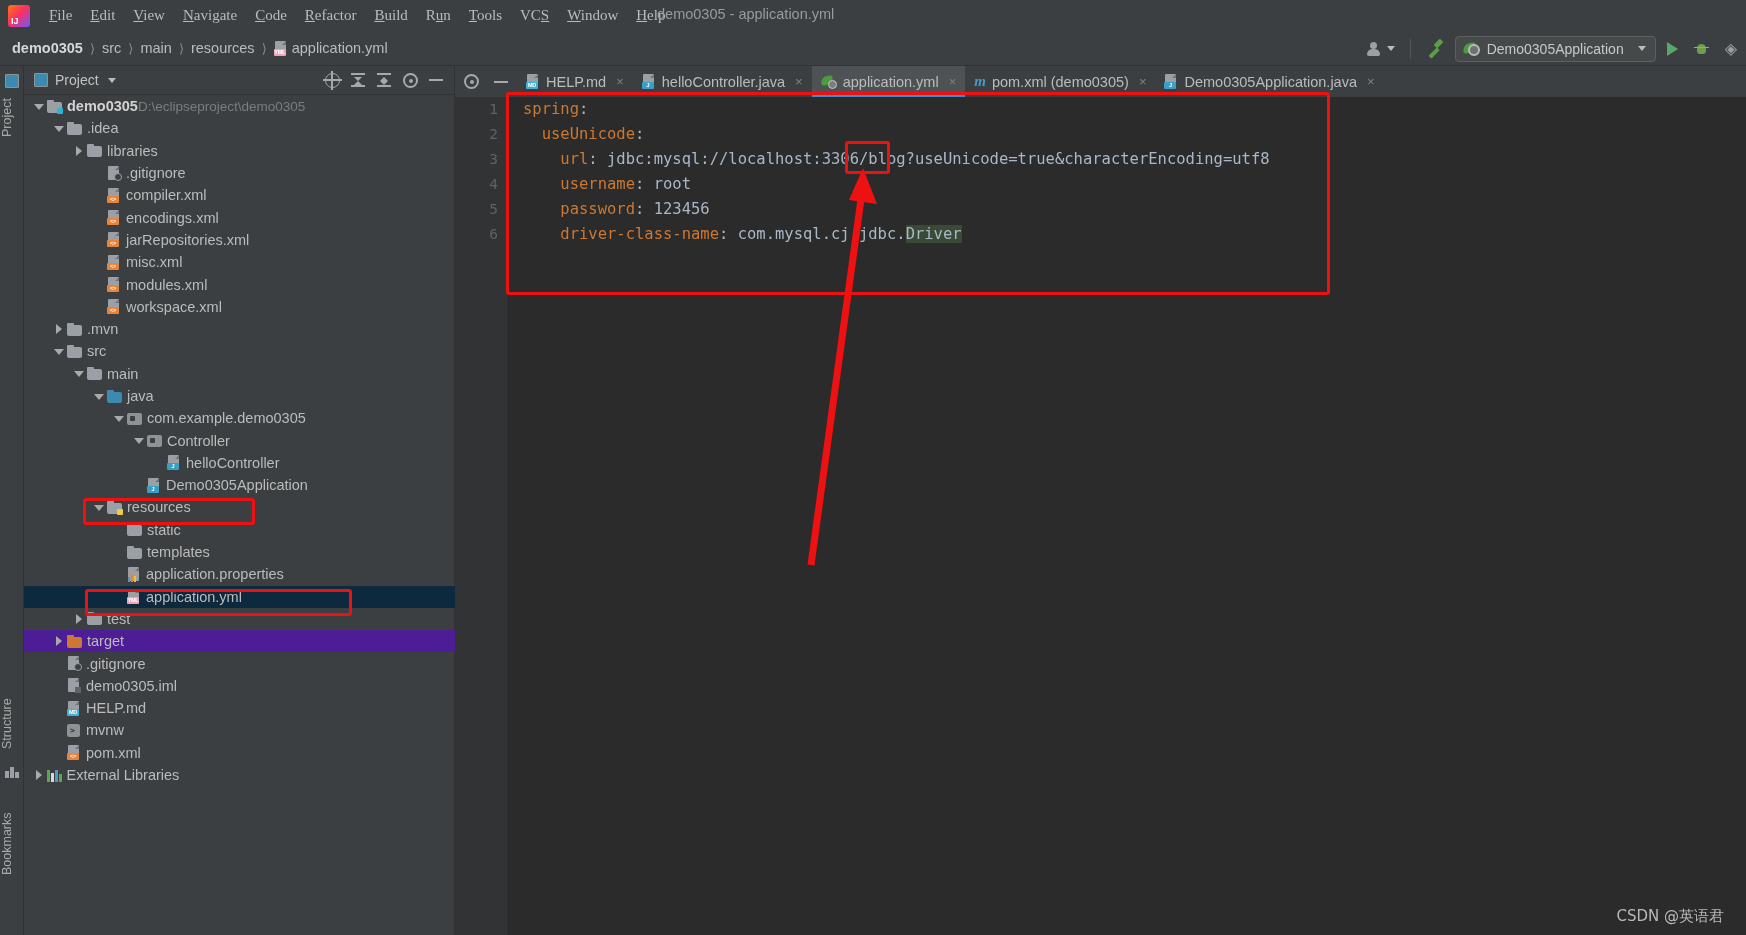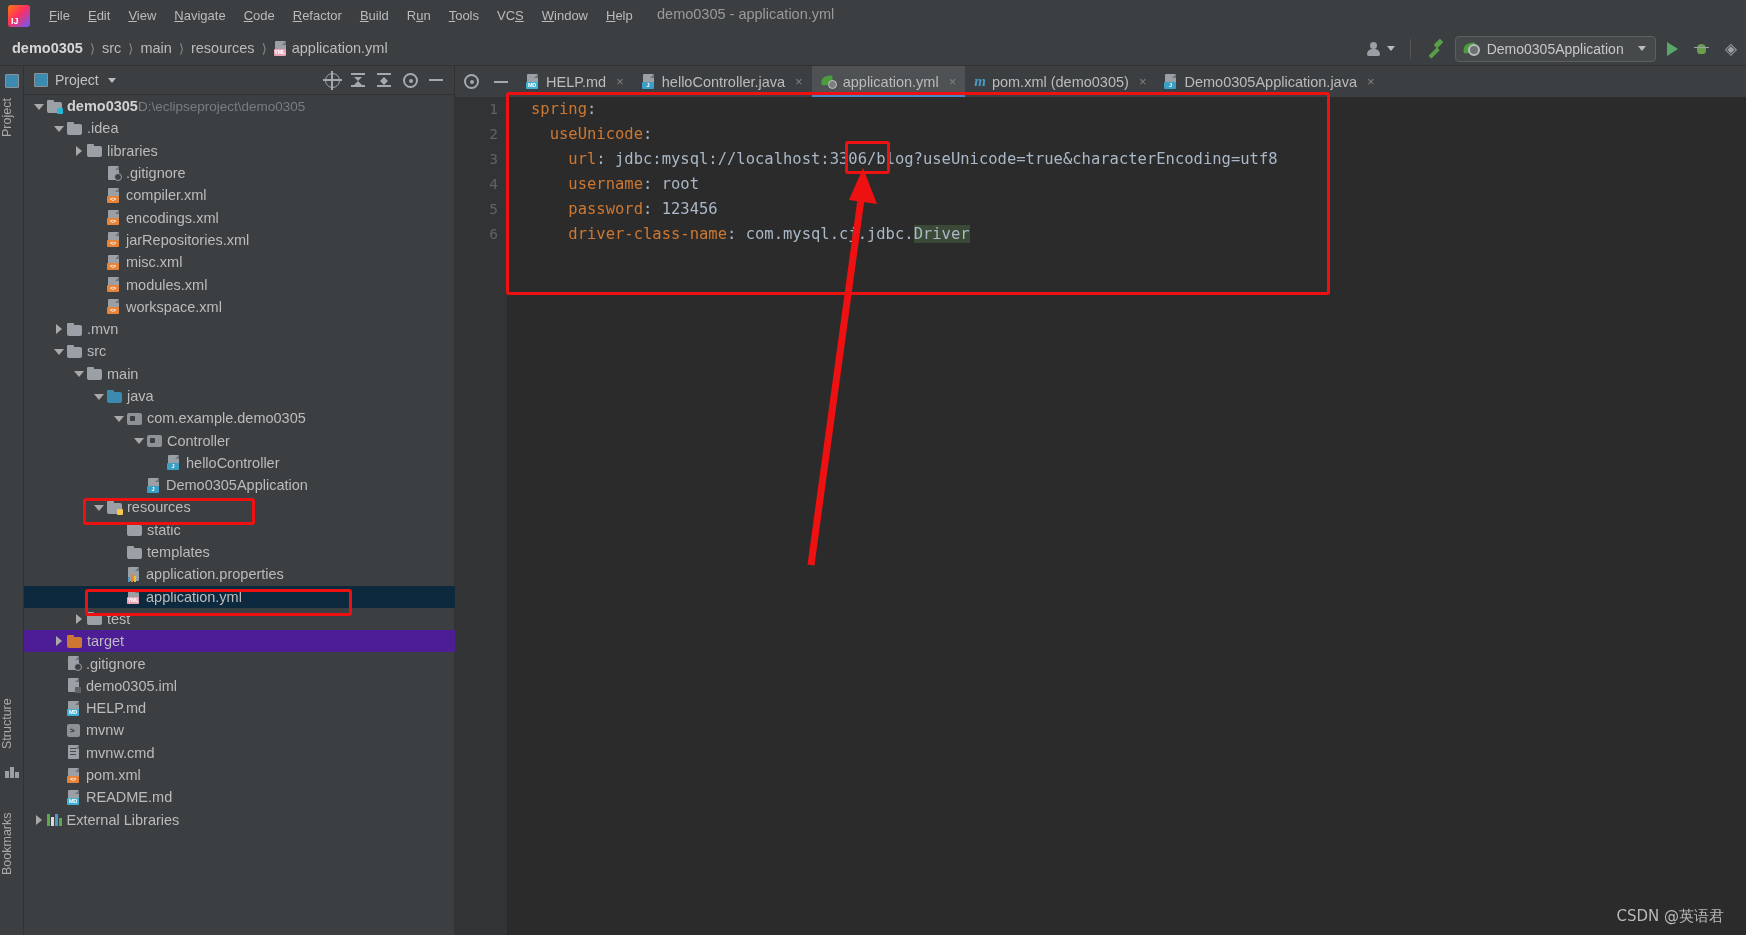--- a/index.html
+++ b/index.html
@@ -21,22 +21,23 @@
     width: 22px; height: 22px; margin-left: 8px; margin-right: 10px;
     border-radius: 3px; position: relative; overflow: hidden;
     background: linear-gradient(135deg,#f97a12 0%,#fe315d 45%,#6b57ff 100%);
     flex: 0 0 auto;
   }
   .ij-logo::after {
     content: "IJ"; position: absolute; left: 3px; bottom: 1px;
     font-size: 9px; font-weight: bold; color: #fff; line-height: 1;
   }
   .menu-item {
-    font-size: 13px; color: #bbbbbb; padding: 3px 9px; cursor: default;
+    font-size: 15px; color: #bbbbbb; padding: 3px 9px; cursor: default;
     white-space: nowrap;
+    font-family: Liberation Serif, serif;
   }
   .menu-item u { text-decoration: underline; }
   .window-title {
     position: absolute; left: 657px; top: 6px;
     font-size: 14.5px; color: #9a9a9a; white-space: nowrap;
   }
 
   
   .navbar {
     position: absolute; top: 31px; left: 0; width: 1746px; height: 35px;
@@ -216,21 +217,21 @@
     background: #313335;
   }
   .gutter .ln {
     height: 25px; line-height: 25px; text-align: right; padding-right: 9px;
     font-size: 14.5px; color: #606366; font-family: "DejaVu Sans Mono", monospace;
   }
   .codelines {
     position: absolute; left: 52px; top: 0; right: 0; bottom: 0;
     font-family: "DejaVu Sans Mono", monospace; font-size: 15.5px;
   }
-  .cline { height: 25px; line-height: 25px; white-space: pre; padding-left: 24px; }
+  .cline { height: 25px; line-height: 25px; white-space: pre; padding-left: 16px; }
   .k-key  { color: #cc7832; }
   .k-str  { color: #a9b7c6; }
   .k-sel  { background: #3a4a37; color:#a9b7c6; }
 
   
   .ann-rect {
     position: absolute; border: 3px solid #ee1111; border-radius: 3px;
     pointer-events: none;
   }
   .ann-arrow { position: absolute; pointer-events: none; }
@@ -625,41 +626,23 @@
             <span style="position:absolute;left:0;top:1px;width:13px;height:13px;background:#8d9295;border-radius:2px;"></span>
             <span style="position:absolute;left:3px;top:3px;color:#2b2b2b;font-size:8px;font-weight:bold;line-height:9px;">&gt;</span>
           </span>
           <span class="label">mvnw</span>
         </div>
         <div class="row">
           <span style="display:inline-block;width:28px;flex:0 0 auto;"></span>
           <span class="arrow"></span>
           <span class="fic">
             <span class="page"></span>
-            <span style="position:absolute;left:3px;top:3px;width:6px;height:1px;background:#4a4d4f;box-shadow:0 3px 0 #4a4d4f,0 6px 0 #4a4d4f;"></span>
-          </span>
-          <span class="label">mvnw.cmd</span>
-        </div>
-        <div class="row">
-          <span style="display:inline-block;width:28px;flex:0 0 auto;"></span>
-          <span class="arrow"></span>
-          <span class="fic">
-            <span class="page"></span>
             <span class="tag tag-xml">&lt;&gt;</span>
           </span>
           <span class="label">pom.xml</span>
-        </div>
-        <div class="row">
-          <span style="display:inline-block;width:28px;flex:0 0 auto;"></span>
-          <span class="arrow"></span>
-          <span class="fic">
-            <span class="page"></span>
-            <span class="tag tag-md">MD</span>
-          </span>
-          <span class="label">README.md</span>
         </div>
         <div class="row">
           <span style="display:inline-block;width:8px;flex:0 0 auto;"></span>
           <span class="arrow right"></span>
           <span style="display:inline-flex;gap:1.5px;align-items:flex-end;height:13px;">
             <i style="display:block;width:2.5px;height:12px;background:#5aa84f;"></i>
             <i style="display:block;width:2.5px;height:9px;background:#d9d9d9;"></i>
             <i style="display:block;width:2.5px;height:12px;background:#4a9ac4;"></i>
             <i style="display:block;width:2.5px;height:8px;background:#5aa84f;"></i>
           </span>

